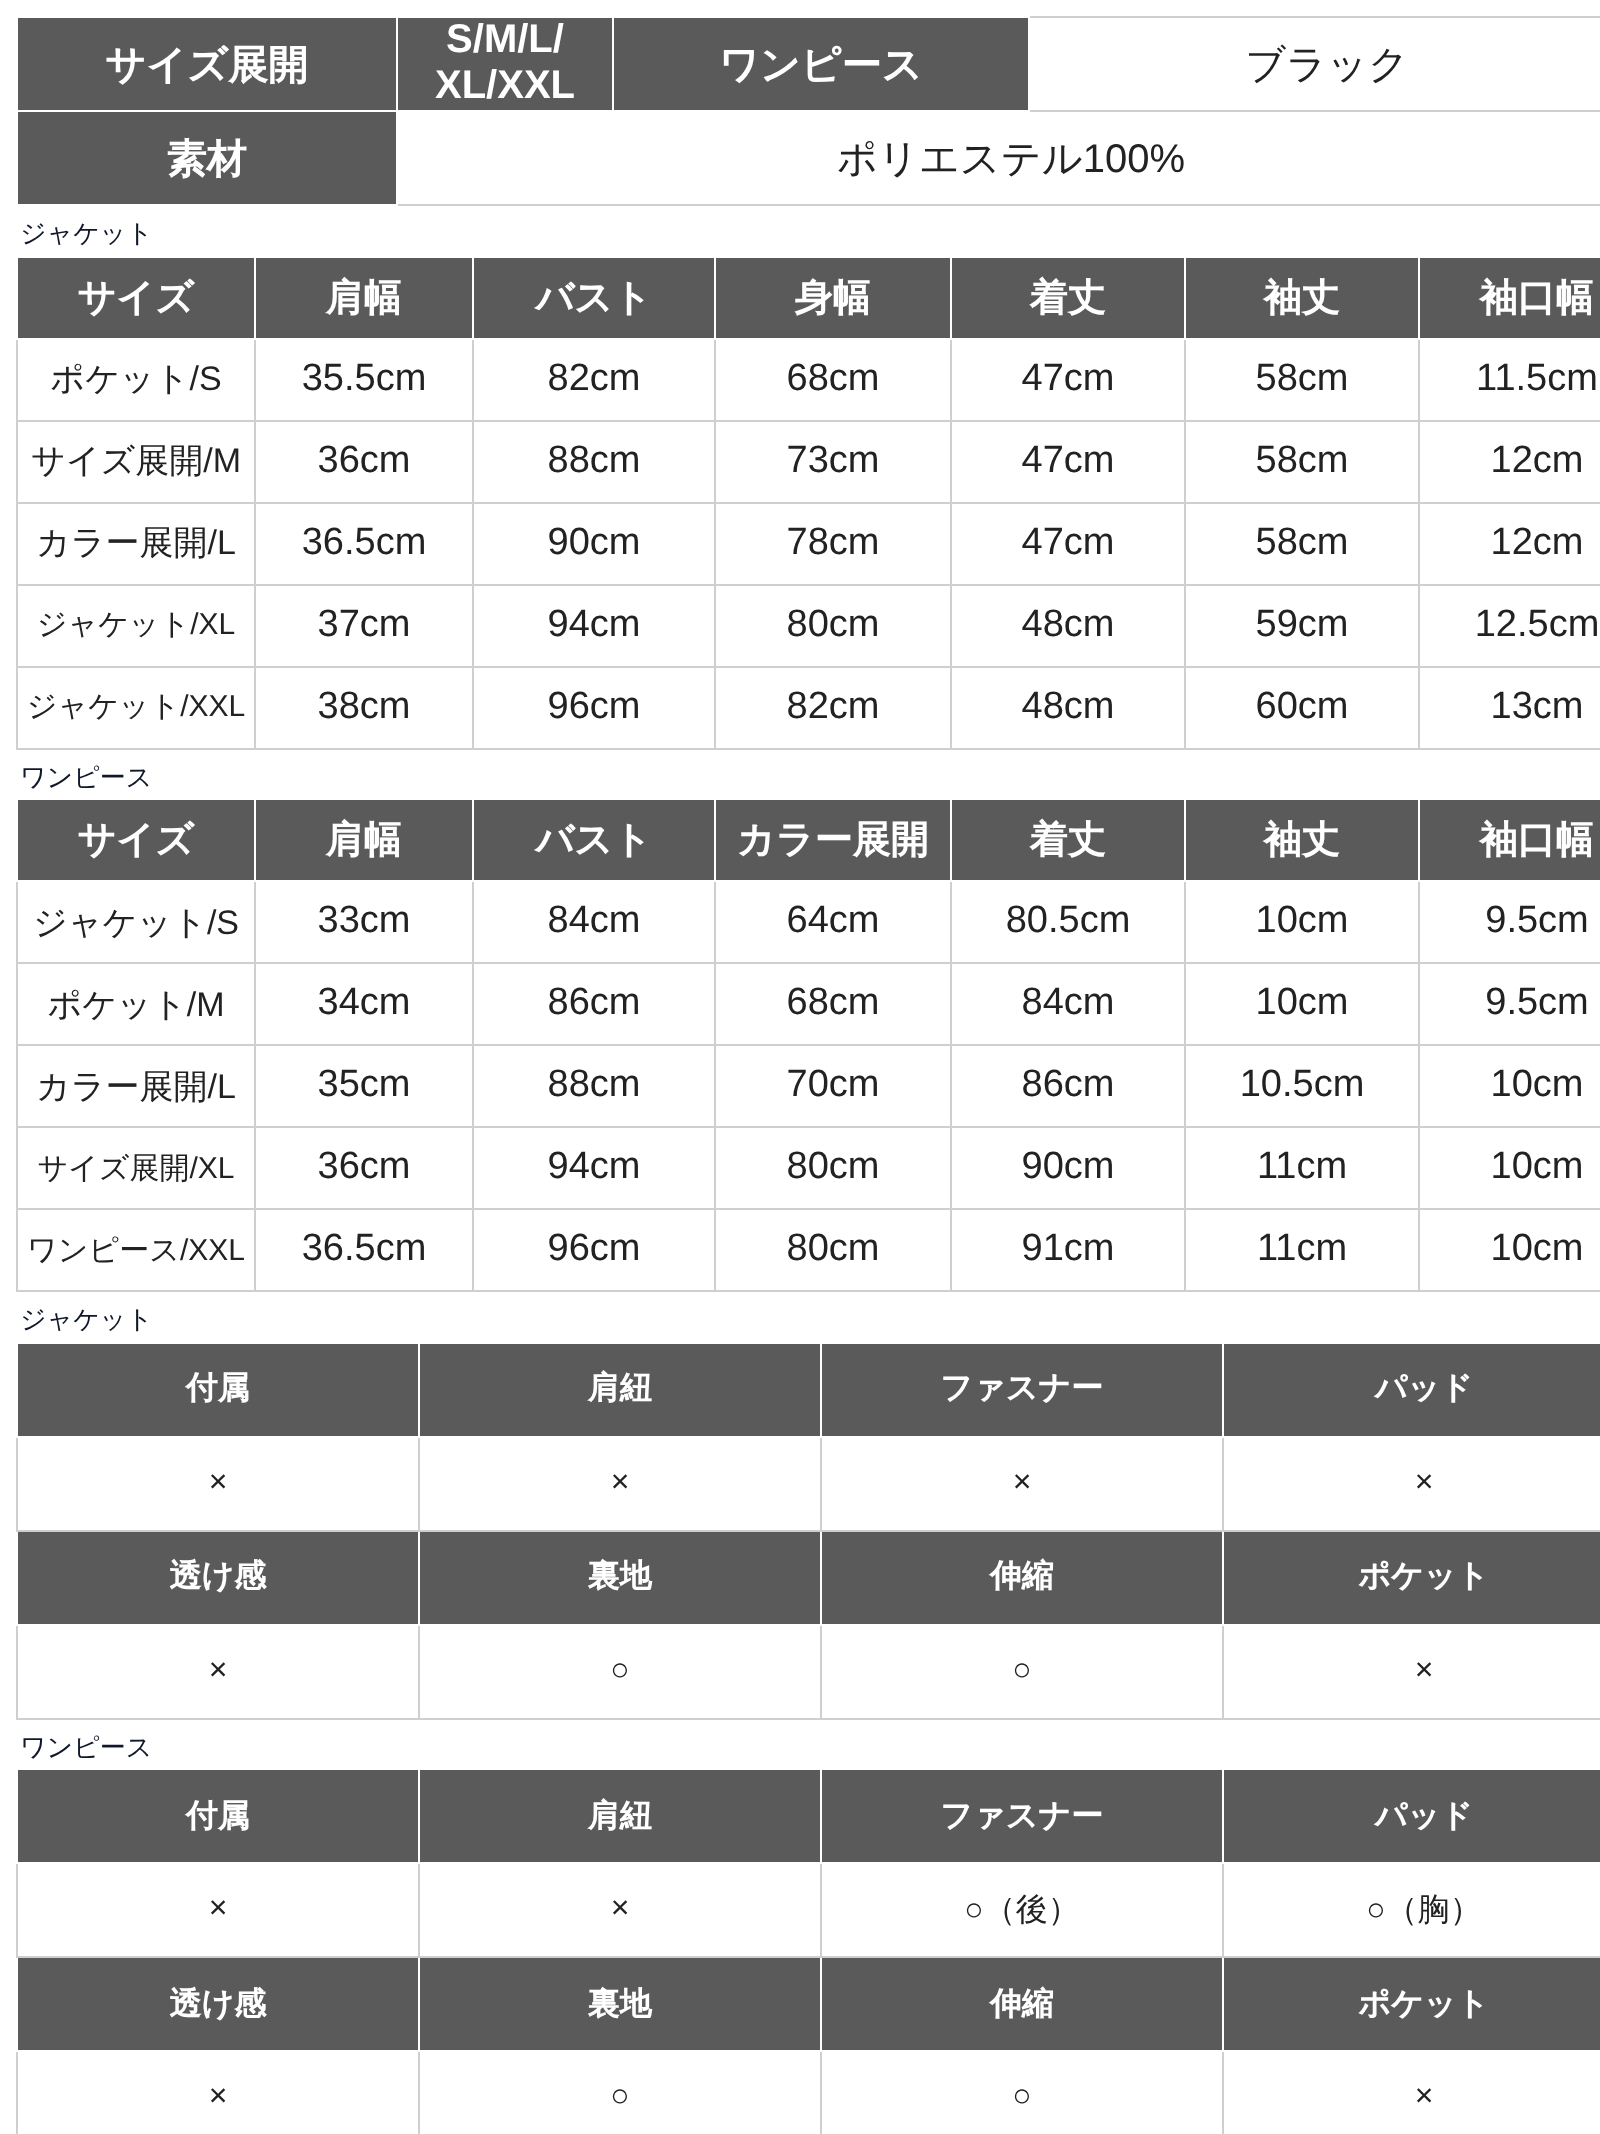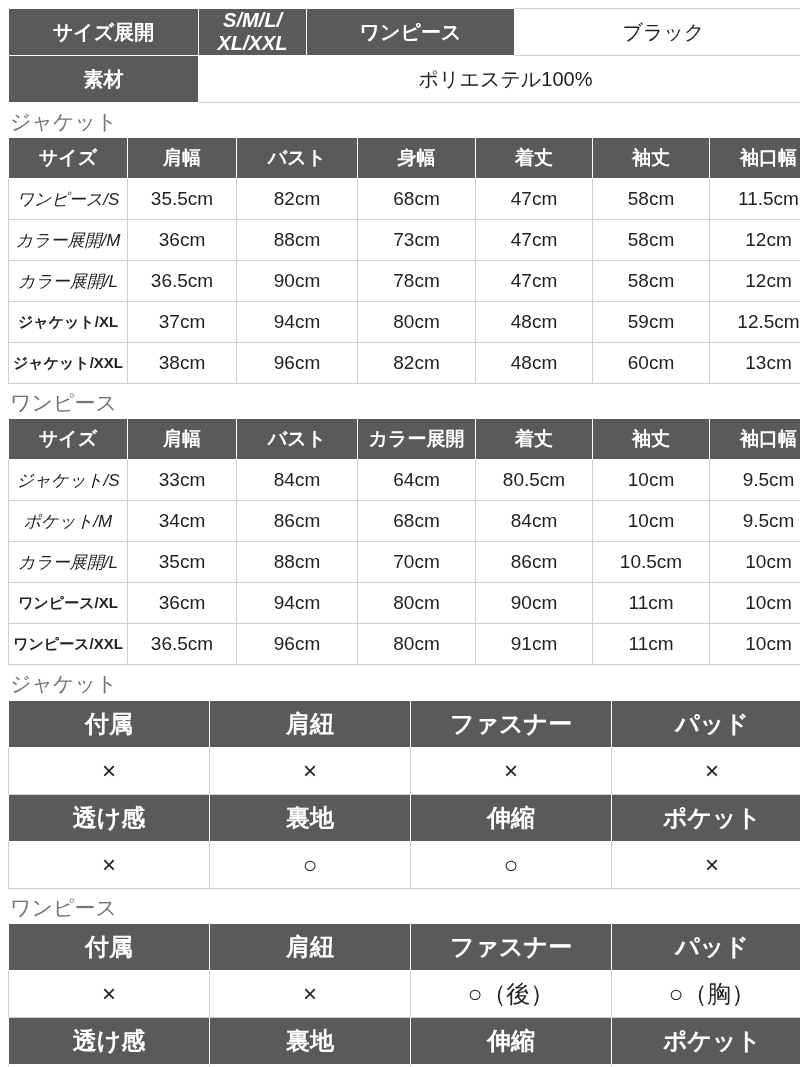--- a/index.html
+++ b/index.html
@@ -38,43 +38,41 @@
     background: #5a5a5a;
     color: #ffffff;
     font-weight: bold;
   }
   .val {
     background: #ffffff;
     color: #222222;
     border: 1px solid #cfcfcf;
   }
   .caption {
-    font-size: 21px;
-    color: #737373;
+    font-size: 13px;
+    color: #0f172a;
     margin: 6px 0 3px 2px;
     line-height: 1.2;
   }
   .size-label {
     font-size: 17px;
-    font-style: italic;
   }
   .size-label-sm {
     font-size: 15px;
-    font-weight: bold;
   }
   .top-table td {
     height: 46px;
     font-size: 20px;
   }
   .meas-table td {
     height: 40px;
   }
   .feat-table td {
     height: 46px;
-    font-size: 24px;
+    font-size: 16px;
   }
   .mark {
     font-size: 20px;
   }
 </style>
 </head>
 <body>
 
 <div class="page">
 
@@ -99,30 +97,30 @@
       <tr>
         <td class="hdr" style="width:114px">サイズ</td>
         <td class="hdr" style="width:104px">肩幅</td>
         <td class="hdr" style="width:116px">バスト</td>
         <td class="hdr" style="width:113px">身幅</td>
         <td class="hdr" style="width:112px">着丈</td>
         <td class="hdr" style="width:112px">袖丈</td>
         <td class="hdr" style="width:113px">袖口幅</td>
       </tr>
       <tr>
-        <td class="val size-label">ワンピース/S</td>
+        <td class="val size-label">ポケット/S</td>
         <td class="val">35.5cm</td>
         <td class="val">82cm</td>
         <td class="val">68cm</td>
         <td class="val">47cm</td>
         <td class="val">58cm</td>
         <td class="val">11.5cm</td>
       </tr>
       <tr>
-        <td class="val size-label">カラー展開/M</td>
+        <td class="val size-label">サイズ展開/M</td>
         <td class="val">36cm</td>
         <td class="val">88cm</td>
         <td class="val">73cm</td>
         <td class="val">47cm</td>
         <td class="val">58cm</td>
         <td class="val">12cm</td>
       </tr>
       <tr>
         <td class="val size-label">カラー展開/L</td>
         <td class="val">36.5cm</td>
@@ -186,21 +184,21 @@
       <tr>
         <td class="val size-label">カラー展開/L</td>
         <td class="val">35cm</td>
         <td class="val">88cm</td>
         <td class="val">70cm</td>
         <td class="val">86cm</td>
         <td class="val">10.5cm</td>
         <td class="val">10cm</td>
       </tr>
       <tr>
-        <td class="val size-label-sm">ワンピース/XL</td>
+        <td class="val size-label-sm">サイズ展開/XL</td>
         <td class="val">36cm</td>
         <td class="val">94cm</td>
         <td class="val">80cm</td>
         <td class="val">90cm</td>
         <td class="val">11cm</td>
         <td class="val">10cm</td>
       </tr>
       <tr>
         <td class="val size-label-sm">ワンピース/XXL</td>
         <td class="val">36.5cm</td>

